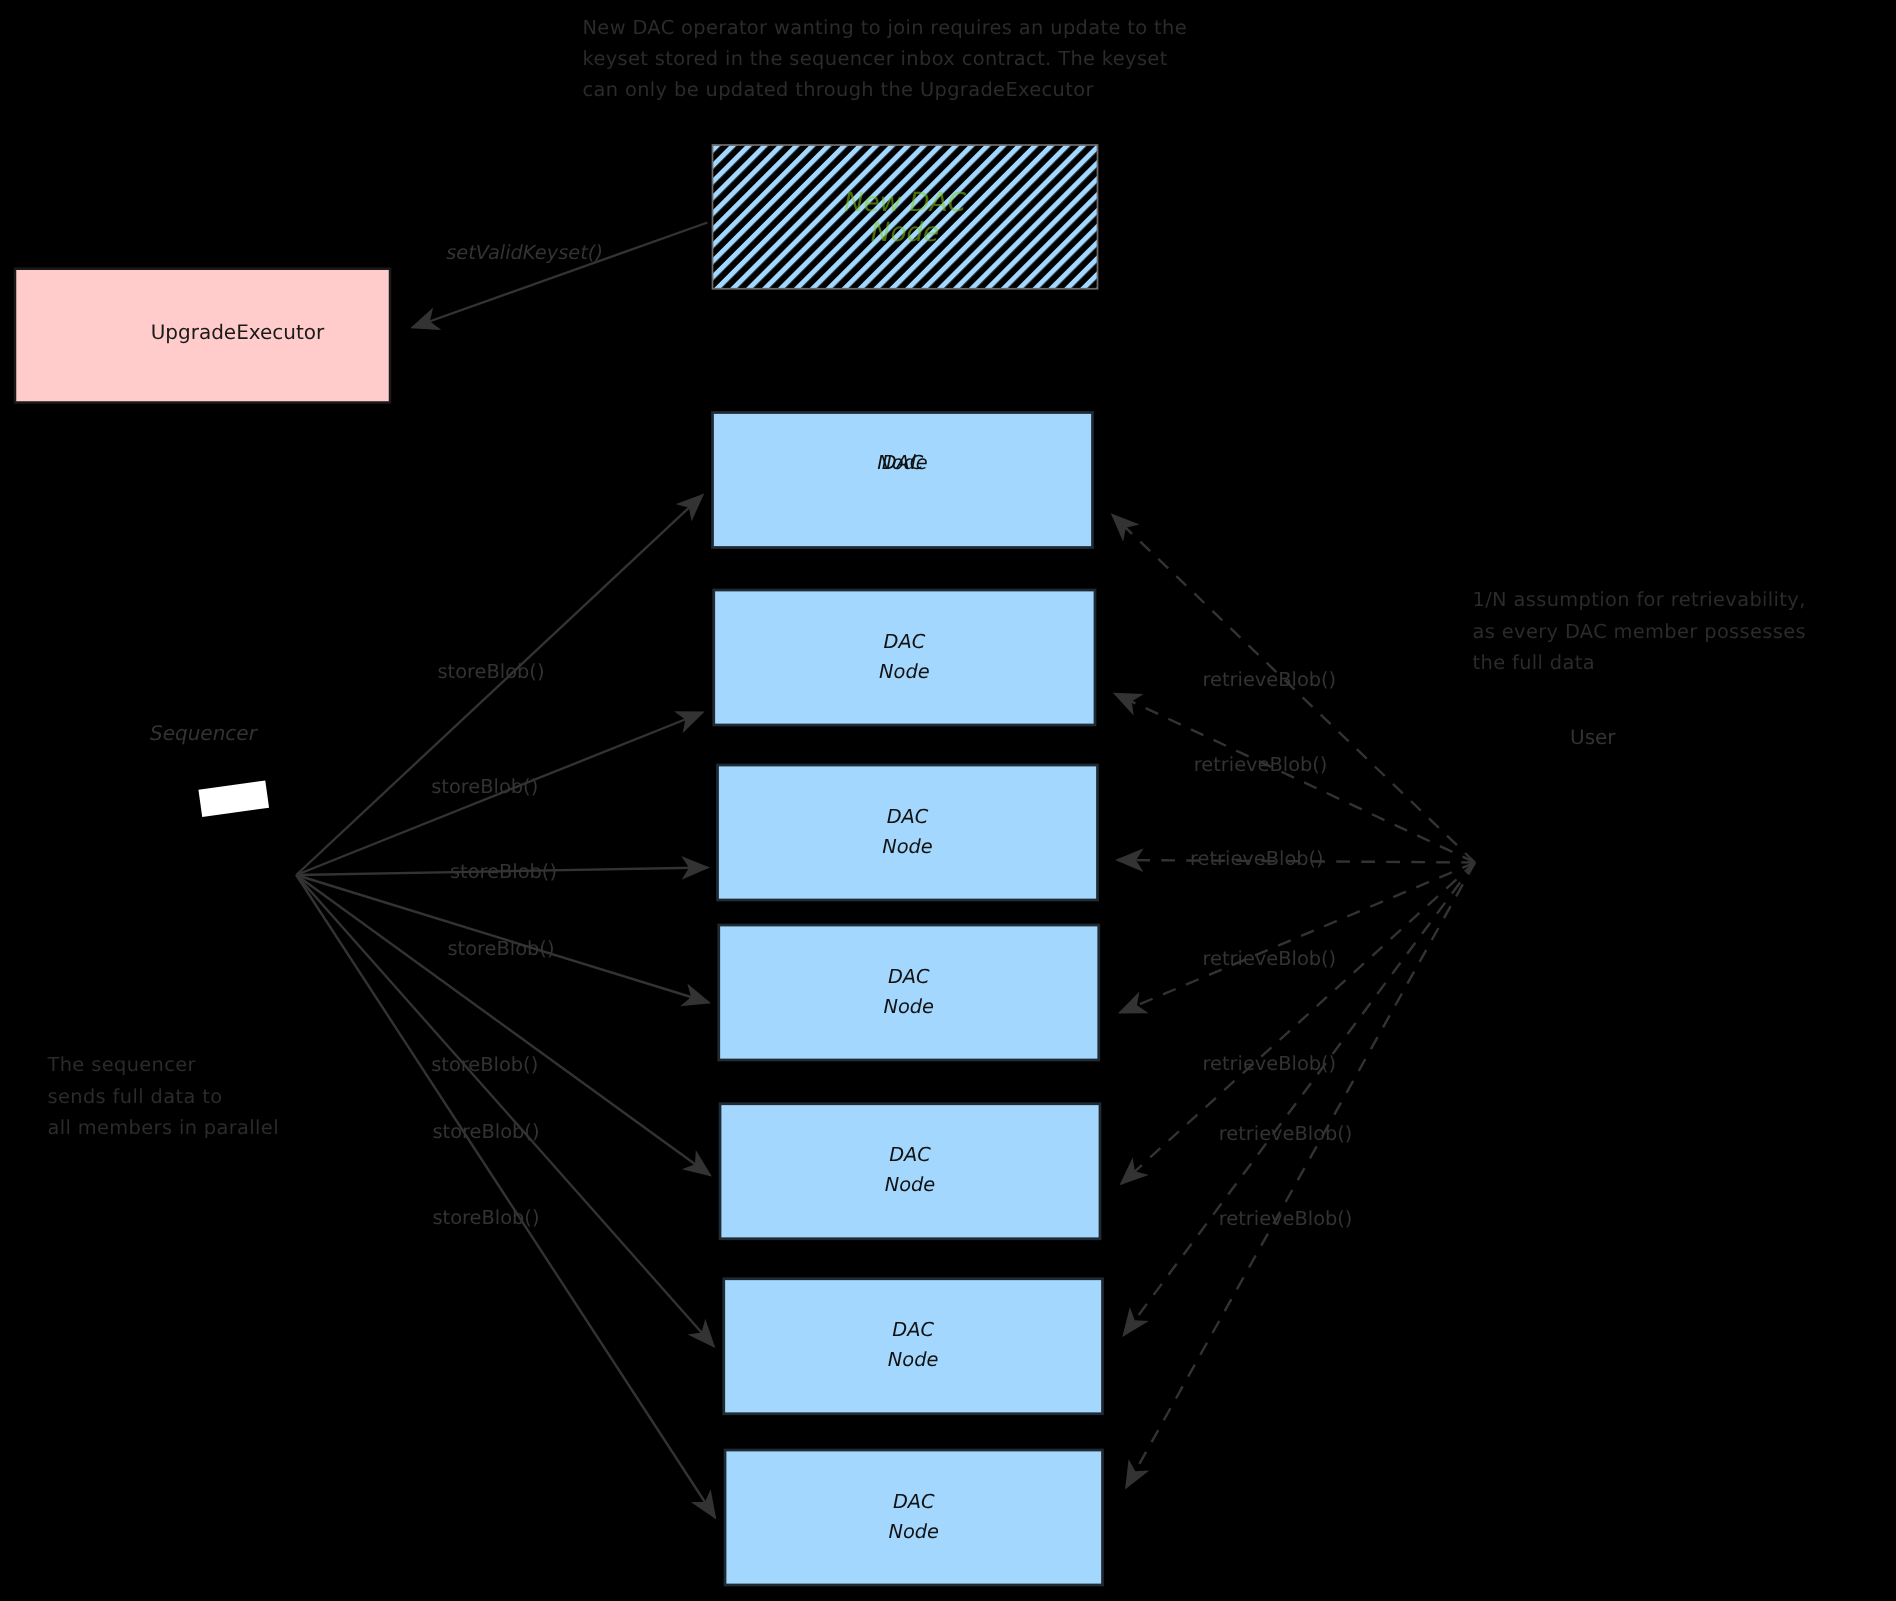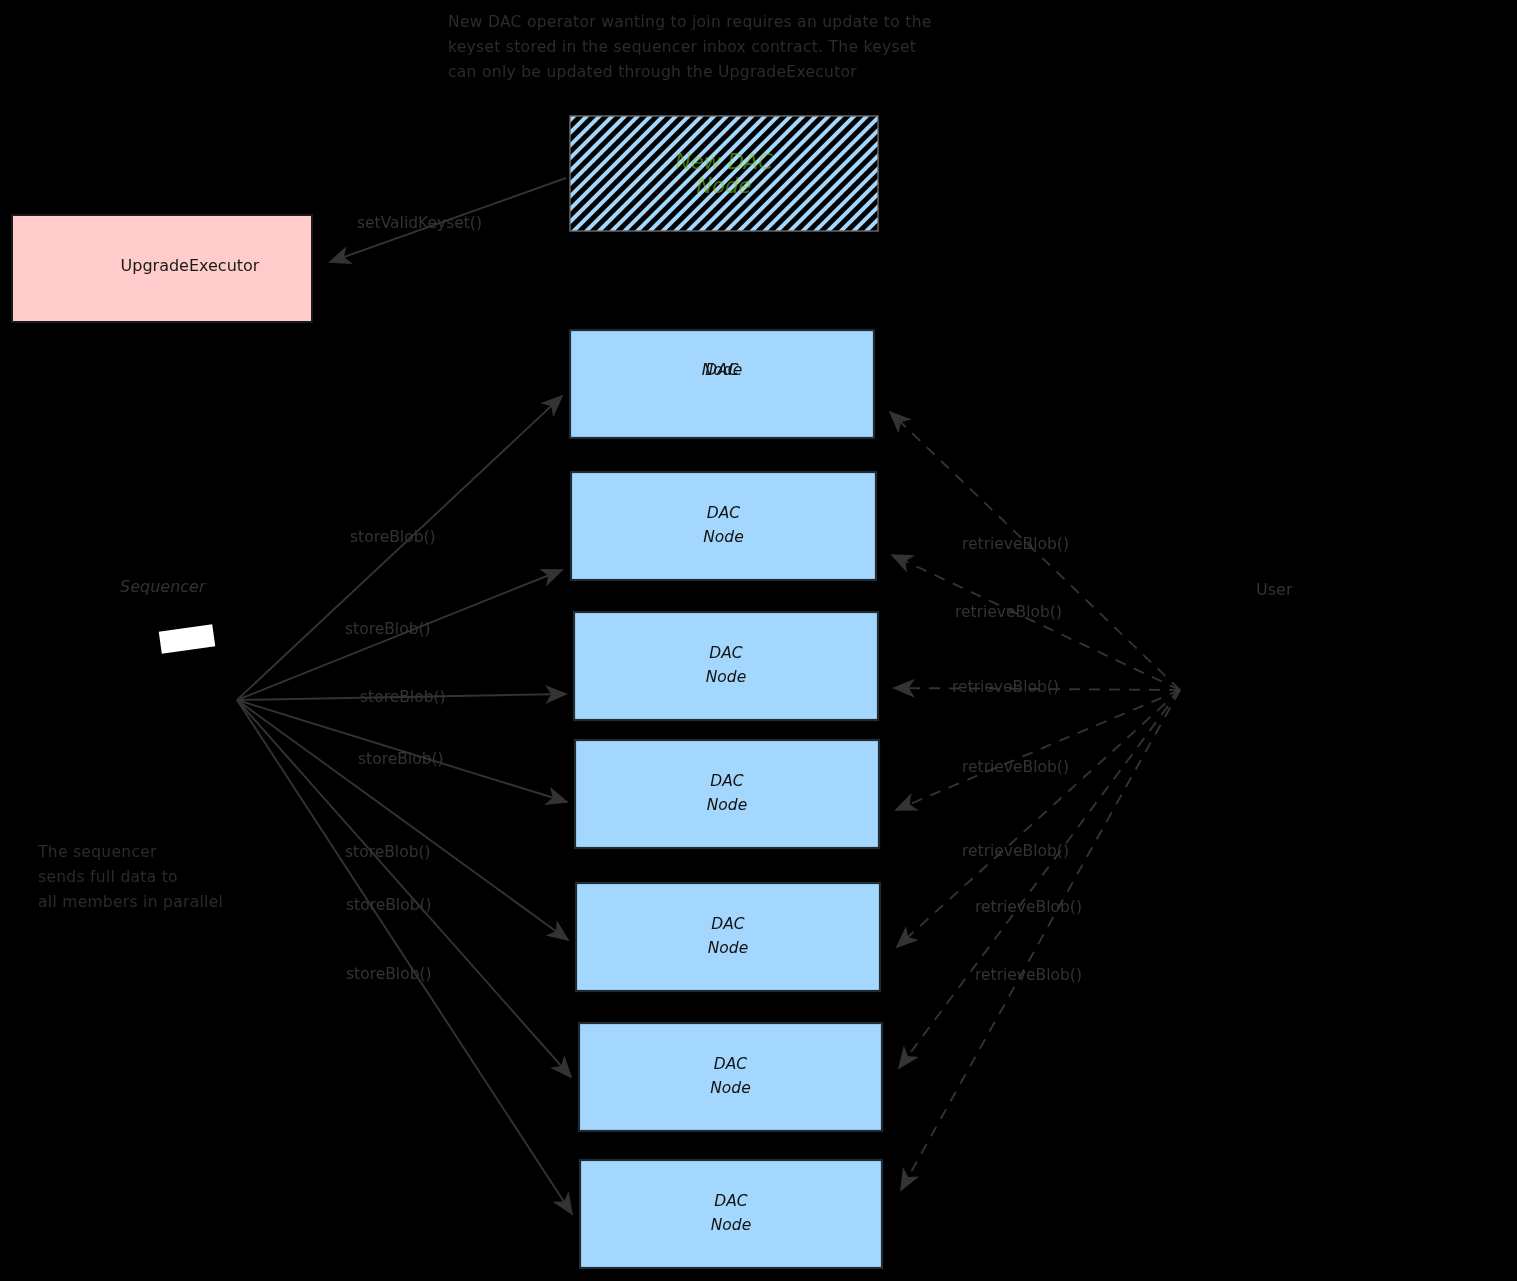--- a/index.html
+++ b/index.html
@@ -73,32 +73,32 @@
       <path d="M1180,690 L890,412" marker-end="url(#ahd)"></path>
       <path d="M1180,690 L892,555" marker-end="url(#ahd)"></path>
       <path d="M1180,690 L894,688" marker-end="url(#ahd)"></path>
       <path d="M1180,690 L896,810" marker-end="url(#ahd)"></path>
       <path d="M1180,690 L897,947" marker-end="url(#ahd)"></path>
       <path d="M1180,690 L899,1068" marker-end="url(#ahd)"></path>
       <path d="M1180,690 L901,1190" marker-end="url(#ahd)"></path>
     </g>
   </svg>
 
-  <div class="anno" style="left:448px;top:10px;">New DAC operator wanting to join requires an update to the
+  <div class="anno" style="left:466px;top:10px;">New DAC operator wanting to join requires an update to the
 keyset stored in the sequencer inbox contract. The keyset
 can only be updated through the UpgradeExecutor</div>
 
   <div style="position:absolute;left:570px;top:150px;width:308px;">
     <div class="hatch-label" style="top:0;">New DAC</div>
     <div class="hatch-label" style="top:24px;">Node</div>
   </div>
 
   <div style="position:absolute;left:12px;top:256px;width:300px;text-align:center;color:#1a1a1a;font-size:16px;margin-left:28px;">UpgradeExecutor</div>
 
-  <div class="edgelbl" style="left:357px;top:214px;">setValidKeyset()</div>
+  <div class="edgelbl" style="left:357px;top:193px;font-style:italic;">setValidKeyset()</div>
 
   <div style="position:absolute;left:570px;top:358px;width:304px;">
     <div class="nodelbl">DAC</div>
     <div class="nodelbl" style="position:static;">Node</div>
   </div>
   <div style="position:absolute;left:571px;top:501px;width:305px;">
     <div class="nodelbl" style="position:static;">DAC</div>
     <div class="nodelbl" style="position:static;">Node</div>
   </div>
   <div style="position:absolute;left:574px;top:641px;width:304px;">
@@ -122,20 +122,23 @@
     <div class="nodelbl" style="position:static;">Node</div>
   </div>
 
   <div class="edgelbl" style="left:120px;top:577px;font-size:16px;font-style:italic;">Sequencer</div>
   <div class="edgelbl" style="left:1256px;top:580px;font-size:16px;">User</div>
 
   <div class="anno" style="left:38px;top:840px;">The sequencer
 sends full data to
 all members in parallel</div>
 
+  <div class="anno" style="left:1178px;top:468px;">1/N assumption for retrievability,
+as every DAC member possesses
+the full data</div>
 
   <div class="edgelbl" style="left:350px;top:528px;">storeBlob()</div>
   <div class="edgelbl" style="left:345px;top:620px;">storeBlob()</div>
   <div class="edgelbl" style="left:360px;top:688px;">storeBlob()</div>
   <div class="edgelbl" style="left:358px;top:750px;">storeBlob()</div>
   <div class="edgelbl" style="left:345px;top:843px;">storeBlob()</div>
   <div class="edgelbl" style="left:346px;top:896px;">storeBlob()</div>
   <div class="edgelbl" style="left:346px;top:965px;">storeBlob()</div>
 
   <div class="edgelbl" style="left:962px;top:535px;">retrieveBlob()</div>

